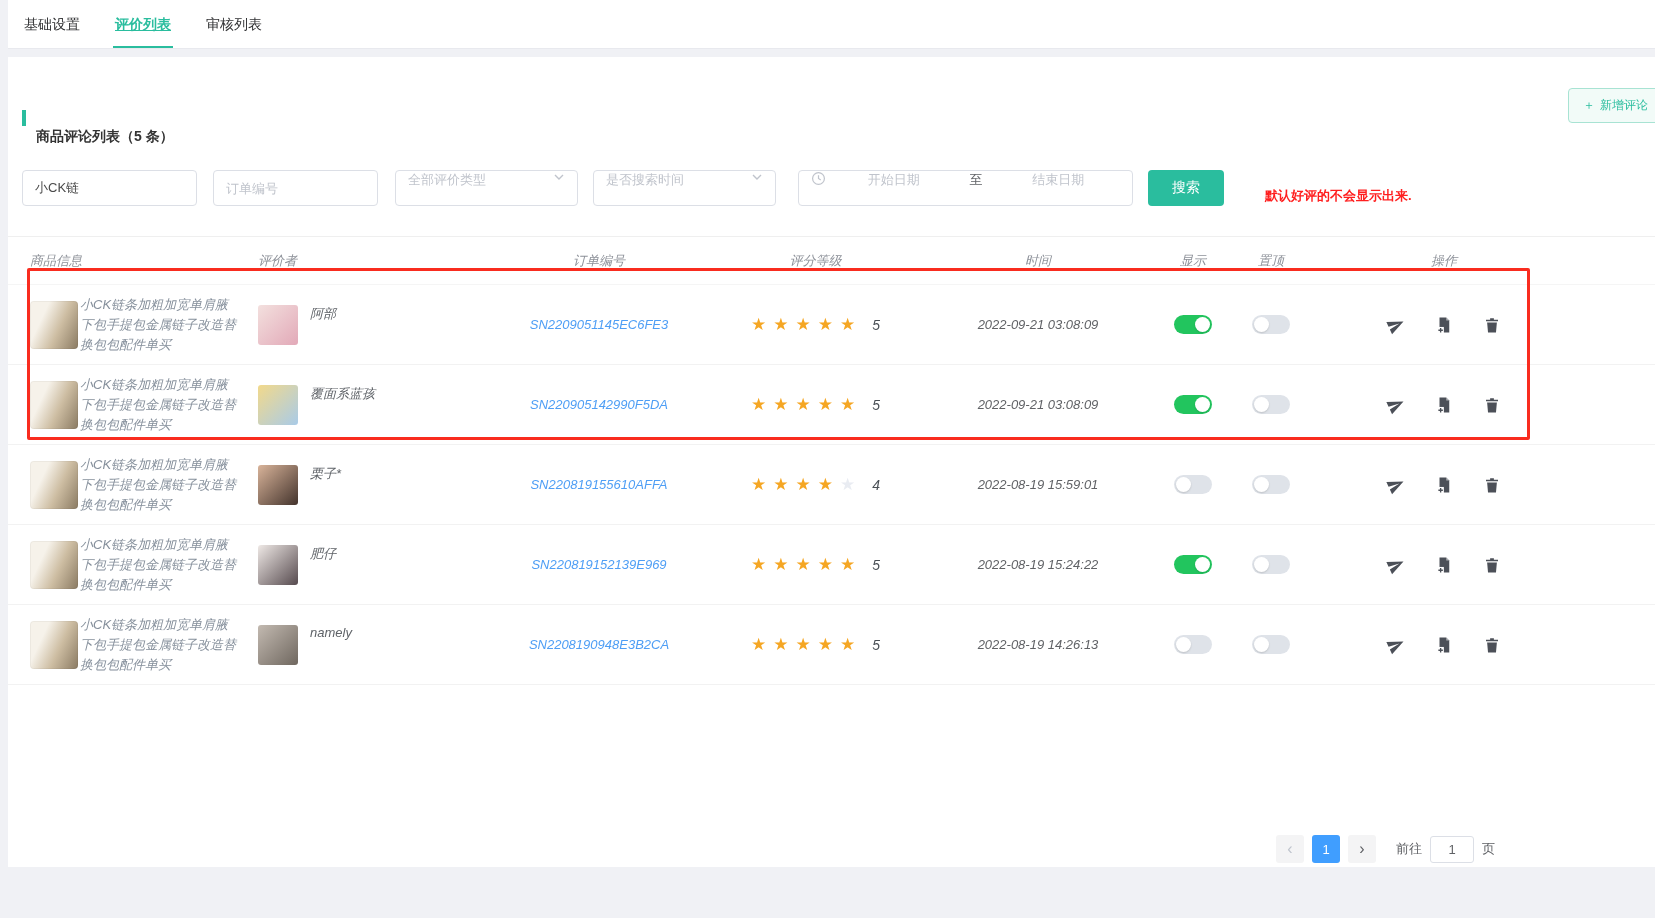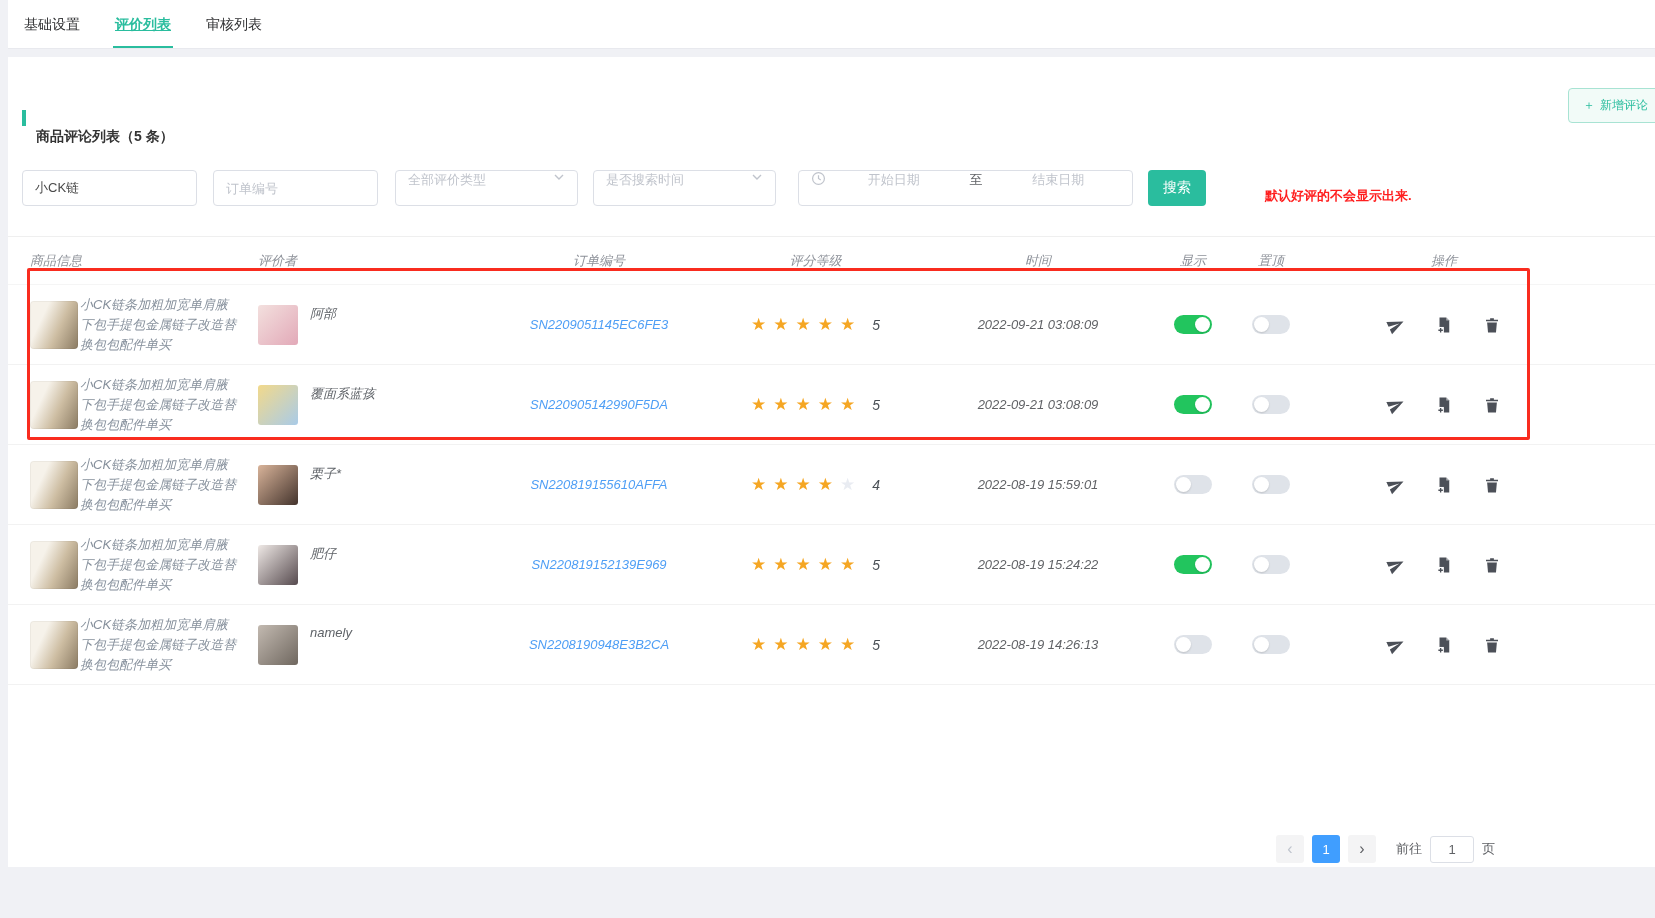--- a/index.html
+++ b/index.html
@@ -43,21 +43,21 @@
   .f-input input { border:none; outline:none; width:100%; font-size:13px; color:#4a4a4a;
     font-family:inherit; background:transparent; }
   .f-input input::placeholder { color:#c0c4cc; }
   .w1{width:175px; margin-right:16px;} .w2{width:165px; margin-right:17px;}
   .w3{width:183px; margin-right:15px;} .w4{width:183px; margin-right:22px;}
   .f-select { justify-content:space-between; color:#c0c4cc; cursor:pointer; }
   .f-date { width:335px; margin-right:15px; color:#c0c4cc; }
   .f-date .seg { flex:1; text-align:center; }
   .f-date .to { color:#606266; flex:0 0 auto; padding:0 14px; }
   .search-btn {
-    width:58px; height:36px; background:#2abd9e; border:none; border-radius:4px;
+    width:76px; height:36px; background:#2abd9e; border:none; border-radius:4px;
     color:#fff; font-size:14px; cursor:pointer; font-family:inherit;
   }
   .annotation {
     position:absolute; left:1257px; top:130px;
     font-size:13px; font-weight:bold; color:#ff1f1f; white-space:nowrap;
   }
   .divider { border-top:1px solid #efefef; margin-top:30px; }
   
   .thead, .trow {
     display:grid;

